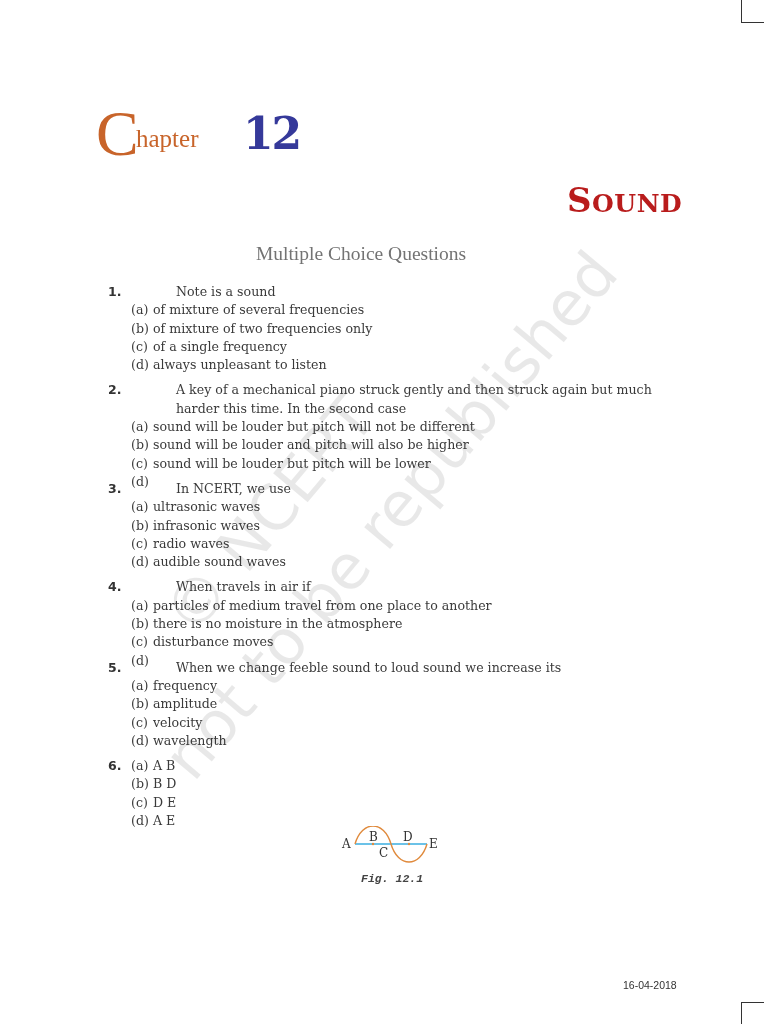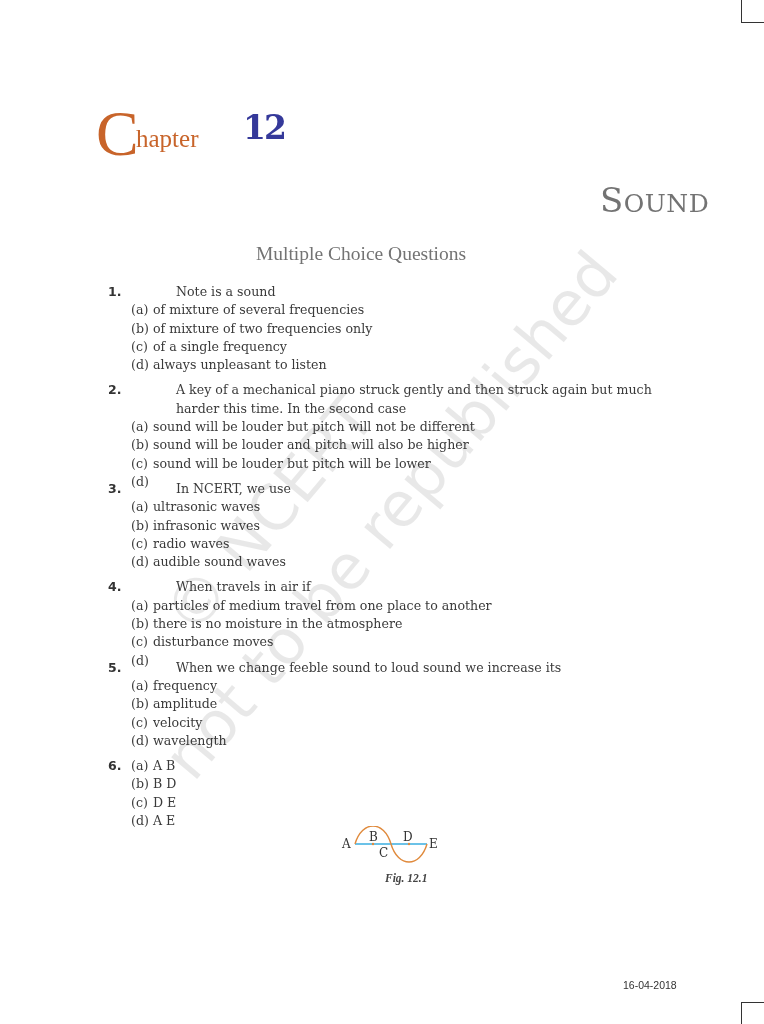--- a/index.html
+++ b/index.html
@@ -6,41 +6,41 @@
     body { width: 764px; height: 1024px; position: relative; overflow: hidden;
            font-family: "DejaVu Serif", serif; color: #3a3a3a; }
 
     .crop { position: absolute; border-color: #333; border-style: solid; border-width: 0; }
     .crop-tr { left: 741px; top: 0; width: 23px; height: 22px; border-left-width: 1.5px; border-bottom-width: 1.5px; }
     .crop-br { left: 741px; top: 1002px; width: 23px; height: 22px; border-left-width: 1.5px; border-top-width: 1.5px; }
 
     .chapter { position: absolute; left: 96px; top: 100px; height: 70px; white-space: nowrap; }
     .chap-c { font-family: "Liberation Serif", serif; font-size: 64px; color: #c8642a; line-height: 1; position: absolute; left: 0; top: 2px; }
     .chap-rest { font-family: "Liberation Serif", serif; font-size: 25px; color: #c8642a; position: absolute; left: 40px; top: 25px; }
-    .chap-num { font-family: "DejaVu Serif", serif; font-weight: bold; font-size: 33px; color: #35399a; position: absolute; left: 147px; top: 8px; letter-spacing: -2px; }
+    .chap-num { font-family: "DejaVu Serif", serif; font-weight: bold; font-size: 44px; color: #35399a; position: absolute; left: 147px; top: 8px; letter-spacing: -2px; }
 
-    .sound-title { position: absolute; left: 567px; top: 180px; font-family: "DejaVu Serif", serif; font-weight: normal; color: #737373; white-space: nowrap; letter-spacing: 0.5px; margin-left: 33px; }
+    .sound-title { position: absolute; left: 567px; top: 180px; font-family: "DejaVu Serif", serif; font-weight: bold; color: #b91c1c; white-space: nowrap; letter-spacing: 0.5px; }
     .sound-title .big { font-size: 34px; }
     .sound-title .small { font-size: 25px; }
 
     .section-title { position: absolute; left: 0; width: 690px; text-align: center; top: 243px; font-family: "Liberation Serif", serif; font-size: 19.5px; color: #737373; font-weight: normal; padding-left: 16px; }
 
     .watermark { position: absolute; font-family: "DejaVu Sans", sans-serif; color: #000; opacity: 0.085; white-space: nowrap; transform-origin: left bottom; transform: rotate(-50deg); pointer-events: none; }
     .wm1 { left: 205px; top: 575px; font-size: 62px; }
     .wm2 { left: 205px; top: 720px; font-size: 62px; }
 
     .questions { position: absolute; left: 108px; top: 283px; width: 560px; font-size: 12.6px; line-height: 18.3px; }
     .q { position: relative; padding-left: 23px; margin-bottom: 7px; }
     .q-num { position: absolute; left: 0; top: 0; font-family: "DejaVu Sans", sans-serif; font-weight: bold; font-size: 12.5px; color: #333; }
     .q-text { display: block; margin-left: 45px; }
     .opt { position: relative; display: block; padding-left: 22px; }
     .opt-label { position: absolute; left: 0; }
 
     .fig { position: absolute; left: 340px; top: 826px; width: 110px; height: 66px; }
-    .fig-caption { position: absolute; left: 385px; top: 872px; font-family: Liberation Serif, serif; font-style: italic; font-weight: bold; font-size: 11.5px; color: #444; }
+    .fig-caption { position: absolute; left: 361px; top: 872px; font-family: Liberation Mono, monospace; font-style: italic; font-weight: bold; font-size: 11.5px; color: #444; }
 
     .date { position: absolute; left: 623px; top: 979px; font-family: "Liberation Sans", sans-serif; font-size: 10.5px; color: #333; }
   </style>
 </head>
 <body>
 
 <div class="crop crop-tr"></div>
 <div class="crop crop-br"></div>
 
 <div class="watermark wm1">© NCERT</div>

